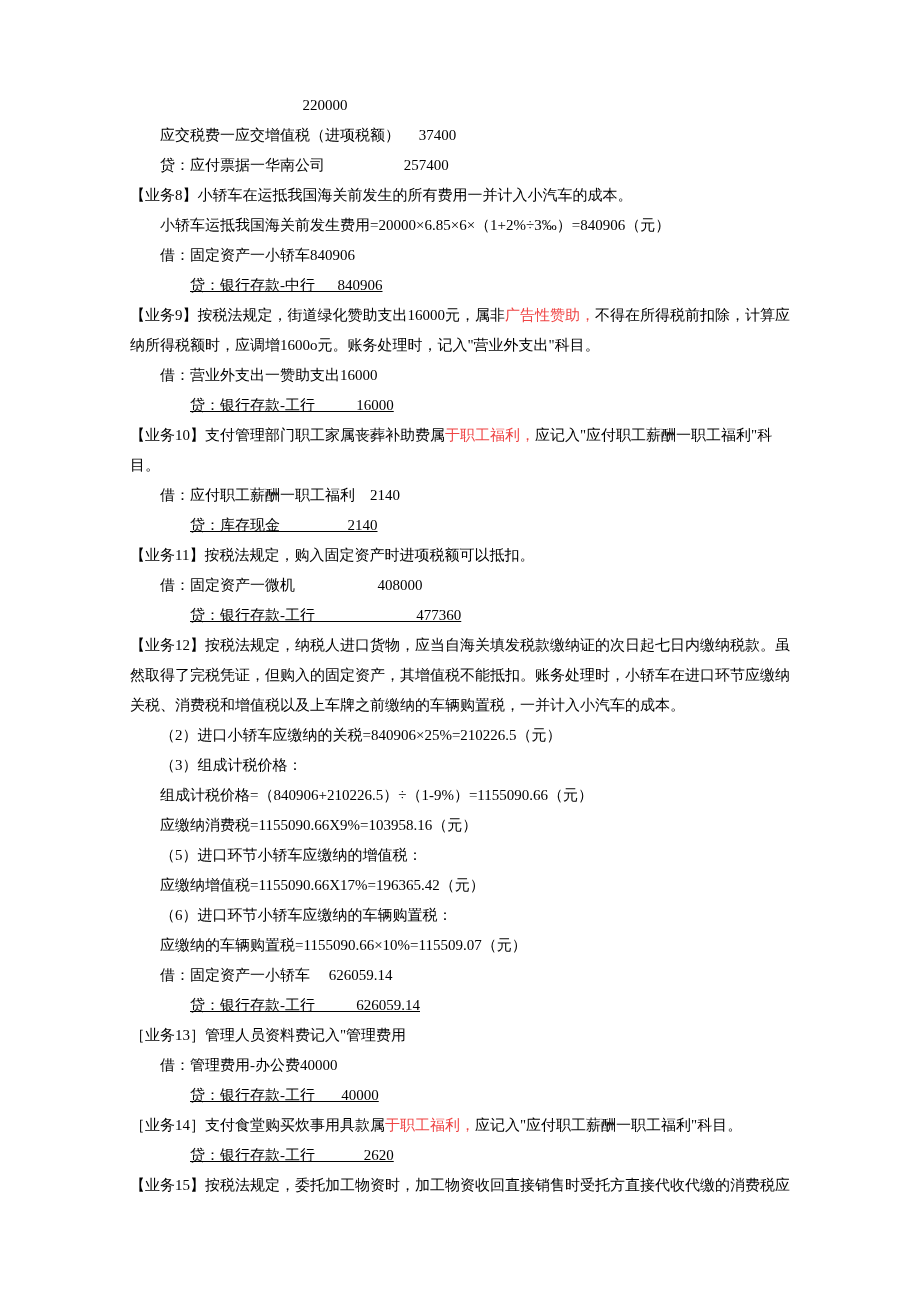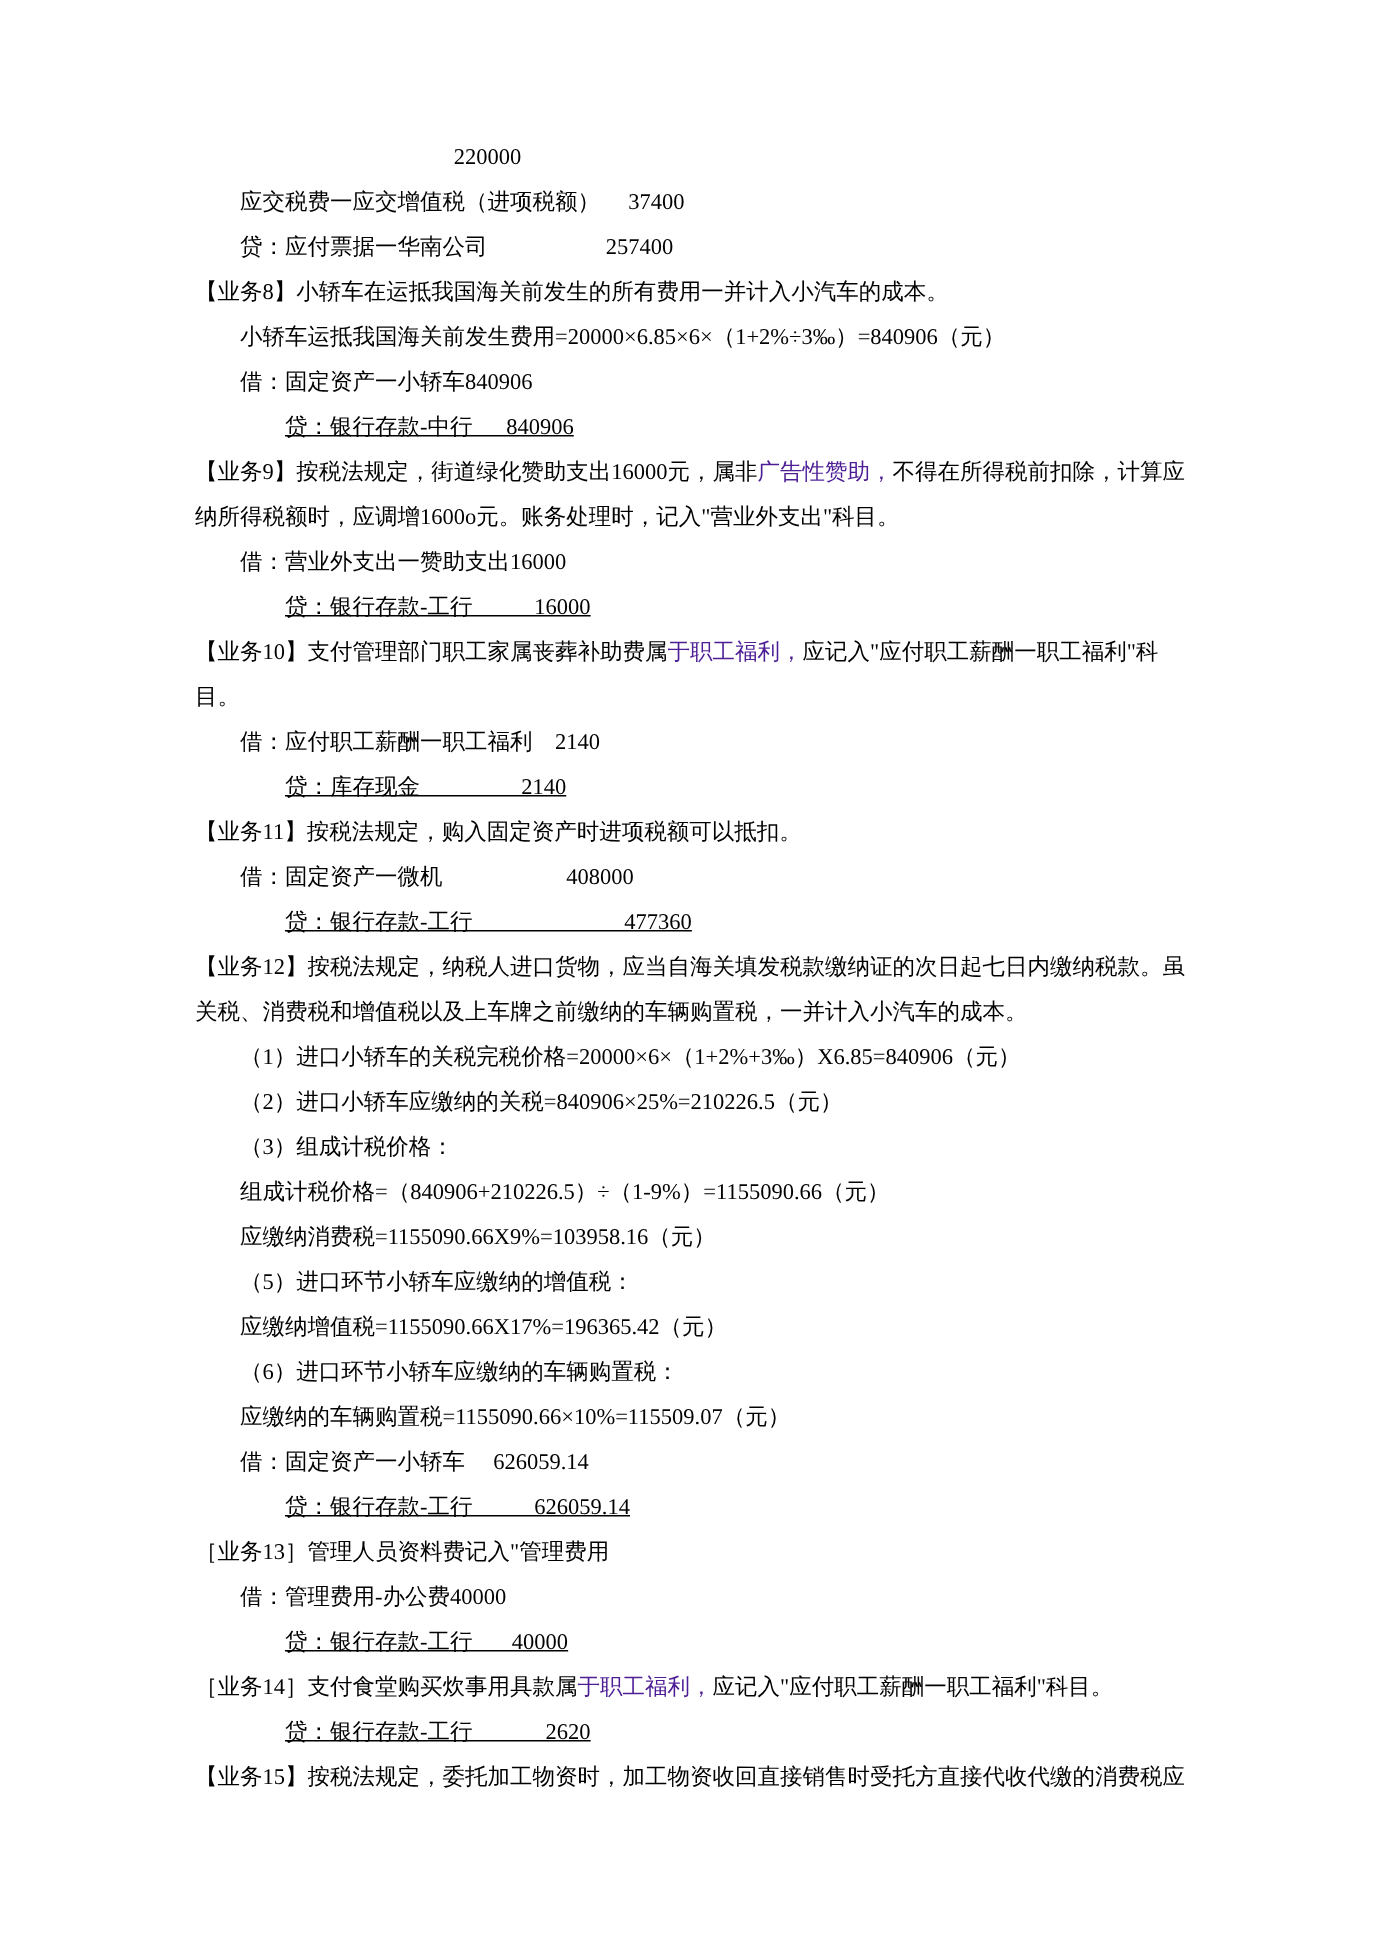--- a/index.html
+++ b/index.html
@@ -7,21 +7,21 @@
     font-size: 15px;
     line-height: 2;
     color: #000;
     background: #fff;
     margin: 0;
     padding: 90px 100px 100px 130px;
     width: 920px;
     box-sizing: border-box;
   }
   .line { white-space: pre; }
-  .red { color: #4c1d95; }
+  .red { color: #ef4444; }
   .indent1 { padding-left: 2em; }
   .indent2 { padding-left: 4em; text-decoration: underline; }
 </style>
 </head>
 <body>
 
 <div id="doc">
     <div class="line"><span>                                              220000</span></div>
     <div class="line indent1"><span>应交税费一应交增值税（进项税额）     37400</span></div>
     <div class="line indent1"><span>贷：应付票据一华南公司                     257400</span></div>
@@ -34,22 +34,22 @@
     <div class="line indent1"><span>借：营业外支出一赞助支出16000</span></div>
     <div class="line indent2"><span>贷：银行存款-工行           16000</span></div>
     <div class="line"><span>【业务10】支付管理部门职工家属丧葬补助费属</span><span class="red">于职工福利，</span><span>应记入"应付职工薪酬一职工福利"科</span></div>
     <div class="line"><span>目。</span></div>
     <div class="line indent1"><span>借：应付职工薪酬一职工福利    2140</span></div>
     <div class="line indent2"><span>贷：库存现金                  2140</span></div>
     <div class="line"><span>【业务11】按税法规定，购入固定资产时进项税额可以抵扣。</span></div>
     <div class="line indent1"><span>借：固定资产一微机                      408000</span></div>
     <div class="line indent2"><span>贷：银行存款-工行                           477360</span></div>
     <div class="line"><span>【业务12】按税法规定，纳税人进口货物，应当自海关填发税款缴纳证的次日起七日内缴纳税款。虽</span></div>
+    <div class="line"><span>然取得了完税凭证，但购入的固定资产，其增值税不能抵扣。账务处理时，小轿车在进口环节应缴纳</span></div>
     <div class="line"><span>关税、消费税和增值税以及上车牌之前缴纳的车辆购置税，一并计入小汽车的成本。</span></div>
-    <div class="line indent1"><span>（1）进口小轿车的关税完税价格=20000×6×（1+2%+3‰）X6.85=840906（元）</span></div>
     <div class="line indent1"><span>（2）进口小轿车应缴纳的关税=840906×25%=210226.5（元）</span></div>
     <div class="line indent1"><span>（3）组成计税价格：</span></div>
     <div class="line indent1"><span>组成计税价格=（840906+210226.5）÷（1-9%）=1155090.66（元）</span></div>
     <div class="line indent1"><span>应缴纳消费税=1155090.66X9%=103958.16（元）</span></div>
     <div class="line indent1"><span>（5）进口环节小轿车应缴纳的增值税：</span></div>
     <div class="line indent1"><span>应缴纳增值税=1155090.66X17%=196365.42（元）</span></div>
     <div class="line indent1"><span>（6）进口环节小轿车应缴纳的车辆购置税：</span></div>
     <div class="line indent1"><span>应缴纳的车辆购置税=1155090.66×10%=115509.07（元）</span></div>
     <div class="line indent1"><span>借：固定资产一小轿车     626059.14</span></div>
     <div class="line indent2"><span>贷：银行存款-工行           626059.14</span></div>

